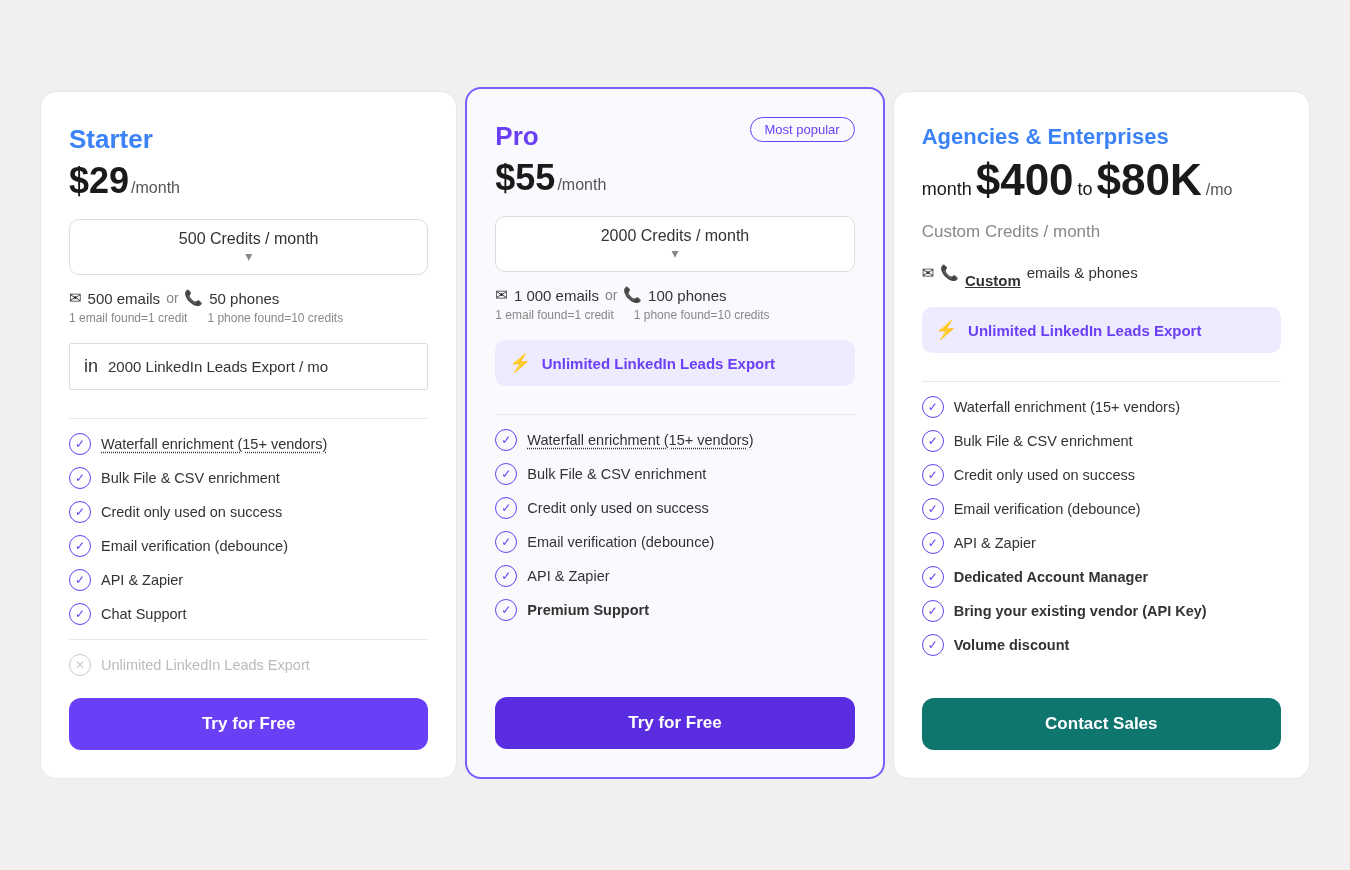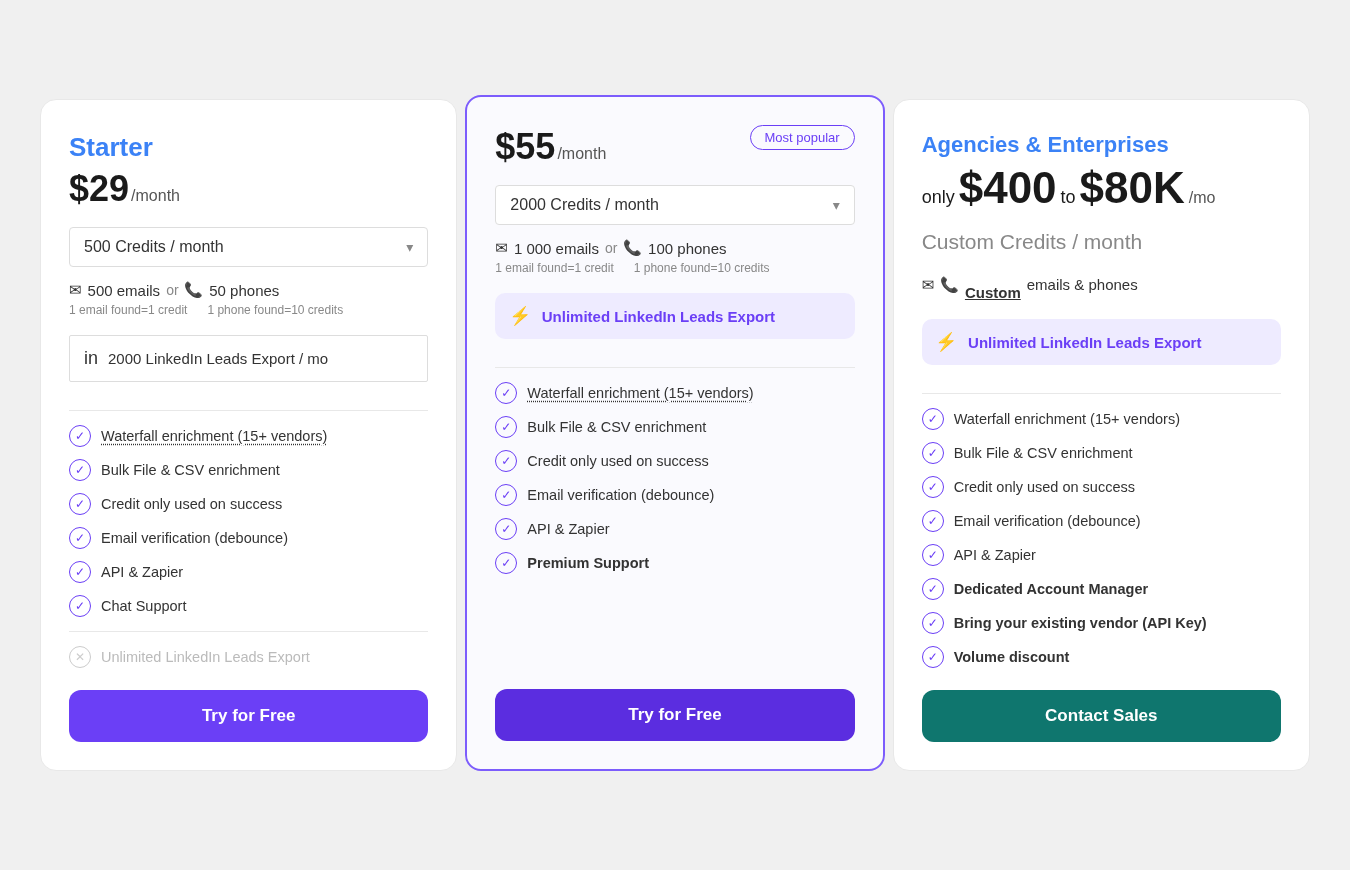--- a/index.html
+++ b/index.html
@@ -84,31 +84,32 @@
       color: #1a1a1a;
       font-weight: 400;
     }
     .price-range {
       display: flex;
       align-items: baseline;
       gap: 4px;
     }
     .credits-dropdown {
       border: 1.5px solid #ddd;
-      border-radius: 4px;
+      border-radius: 10px;
       padding: 10px 14px;
       display: flex;
       justify-content: space-between;
       align-items: center;
       font-size: 16px;
       color: #333;
       font-weight: 500;
       cursor: pointer;
       margin-bottom: 14px;
       background: #fff;
+      flex-direction: column;
     }
     .dropdown-chevron {
       font-size: 14px;
       color: #888;
     }
     .credits-info {
       display: flex;
       align-items: center;
       gap: 6px;
       font-size: 15px;
@@ -219,21 +220,21 @@
     .cta-starter {
       background: #6b3ff6;
     }
     .cta-pro {
       background: #5b2de0;
     }
     .cta-enterprise {
       background: #0f766e;
     }
     .custom-credits {
-      font-size: 21px;
+      font-size: 17px;
       font-weight: 600;
       color: #333;
       margin-bottom: 14px;
     }
     .custom-credits span {
       color: #888;
       font-weight: 400;
     }
     .custom-emails {
       display: flex;
@@ -313,20 +314,21 @@
     <div class="divider"></div>
     <div class="feature-item disabled">
       <span class="x-icon">✕</span>
       <span>Unlimited LinkedIn Leads Export</span>
     </div>
     <button class="cta-button cta-starter">Try for Free</button>
   </div>
 
   <div class="pricing-card pro">
     <div class="most-popular-badge">Most popular</div>
+    <div class="plan-name pro-name">Pro</div>
     <div class="price-row">
       <span class="price-amount">$55</span>
       <span class="price-period">/month</span>
     </div>
     <div class="credits-dropdown">
       <span>2000 Credits / month</span>
       <span class="dropdown-chevron">▾</span>
     </div>
     <div class="credits-info">
       <span>✉</span>
@@ -369,21 +371,21 @@
         <span class="check-icon">✓</span>
         <span class="feature-bold">Premium Support</span>
       </li>
     </ul>
     <button class="cta-button cta-pro" style="margin-top: auto;">Try for Free</button>
   </div>
 
   <div class="pricing-card">
     <div class="plan-name" style="font-size: 22px;">Agencies &amp; Enterprises</div>
     <div class="price-row price-range" style="margin-bottom: 20px; flex-wrap: wrap; gap: 4px;">
-      <span class="price-from">only</span>
+      <span class="price-from">month</span>
       <span class="price-amount" style="font-size: 44px;">$400</span>
       <span class="price-to">to</span>
       <span class="price-amount" style="font-size: 44px;">$80K</span>
       <span class="price-period" style="font-size: 16px;">/mo</span>
     </div>
     <div class="custom-credits">
       <span>Custom Credits</span>
       <span style="color: #888; font-weight: 400;">/ month</span>
     </div>
     <div class="custom-emails">

